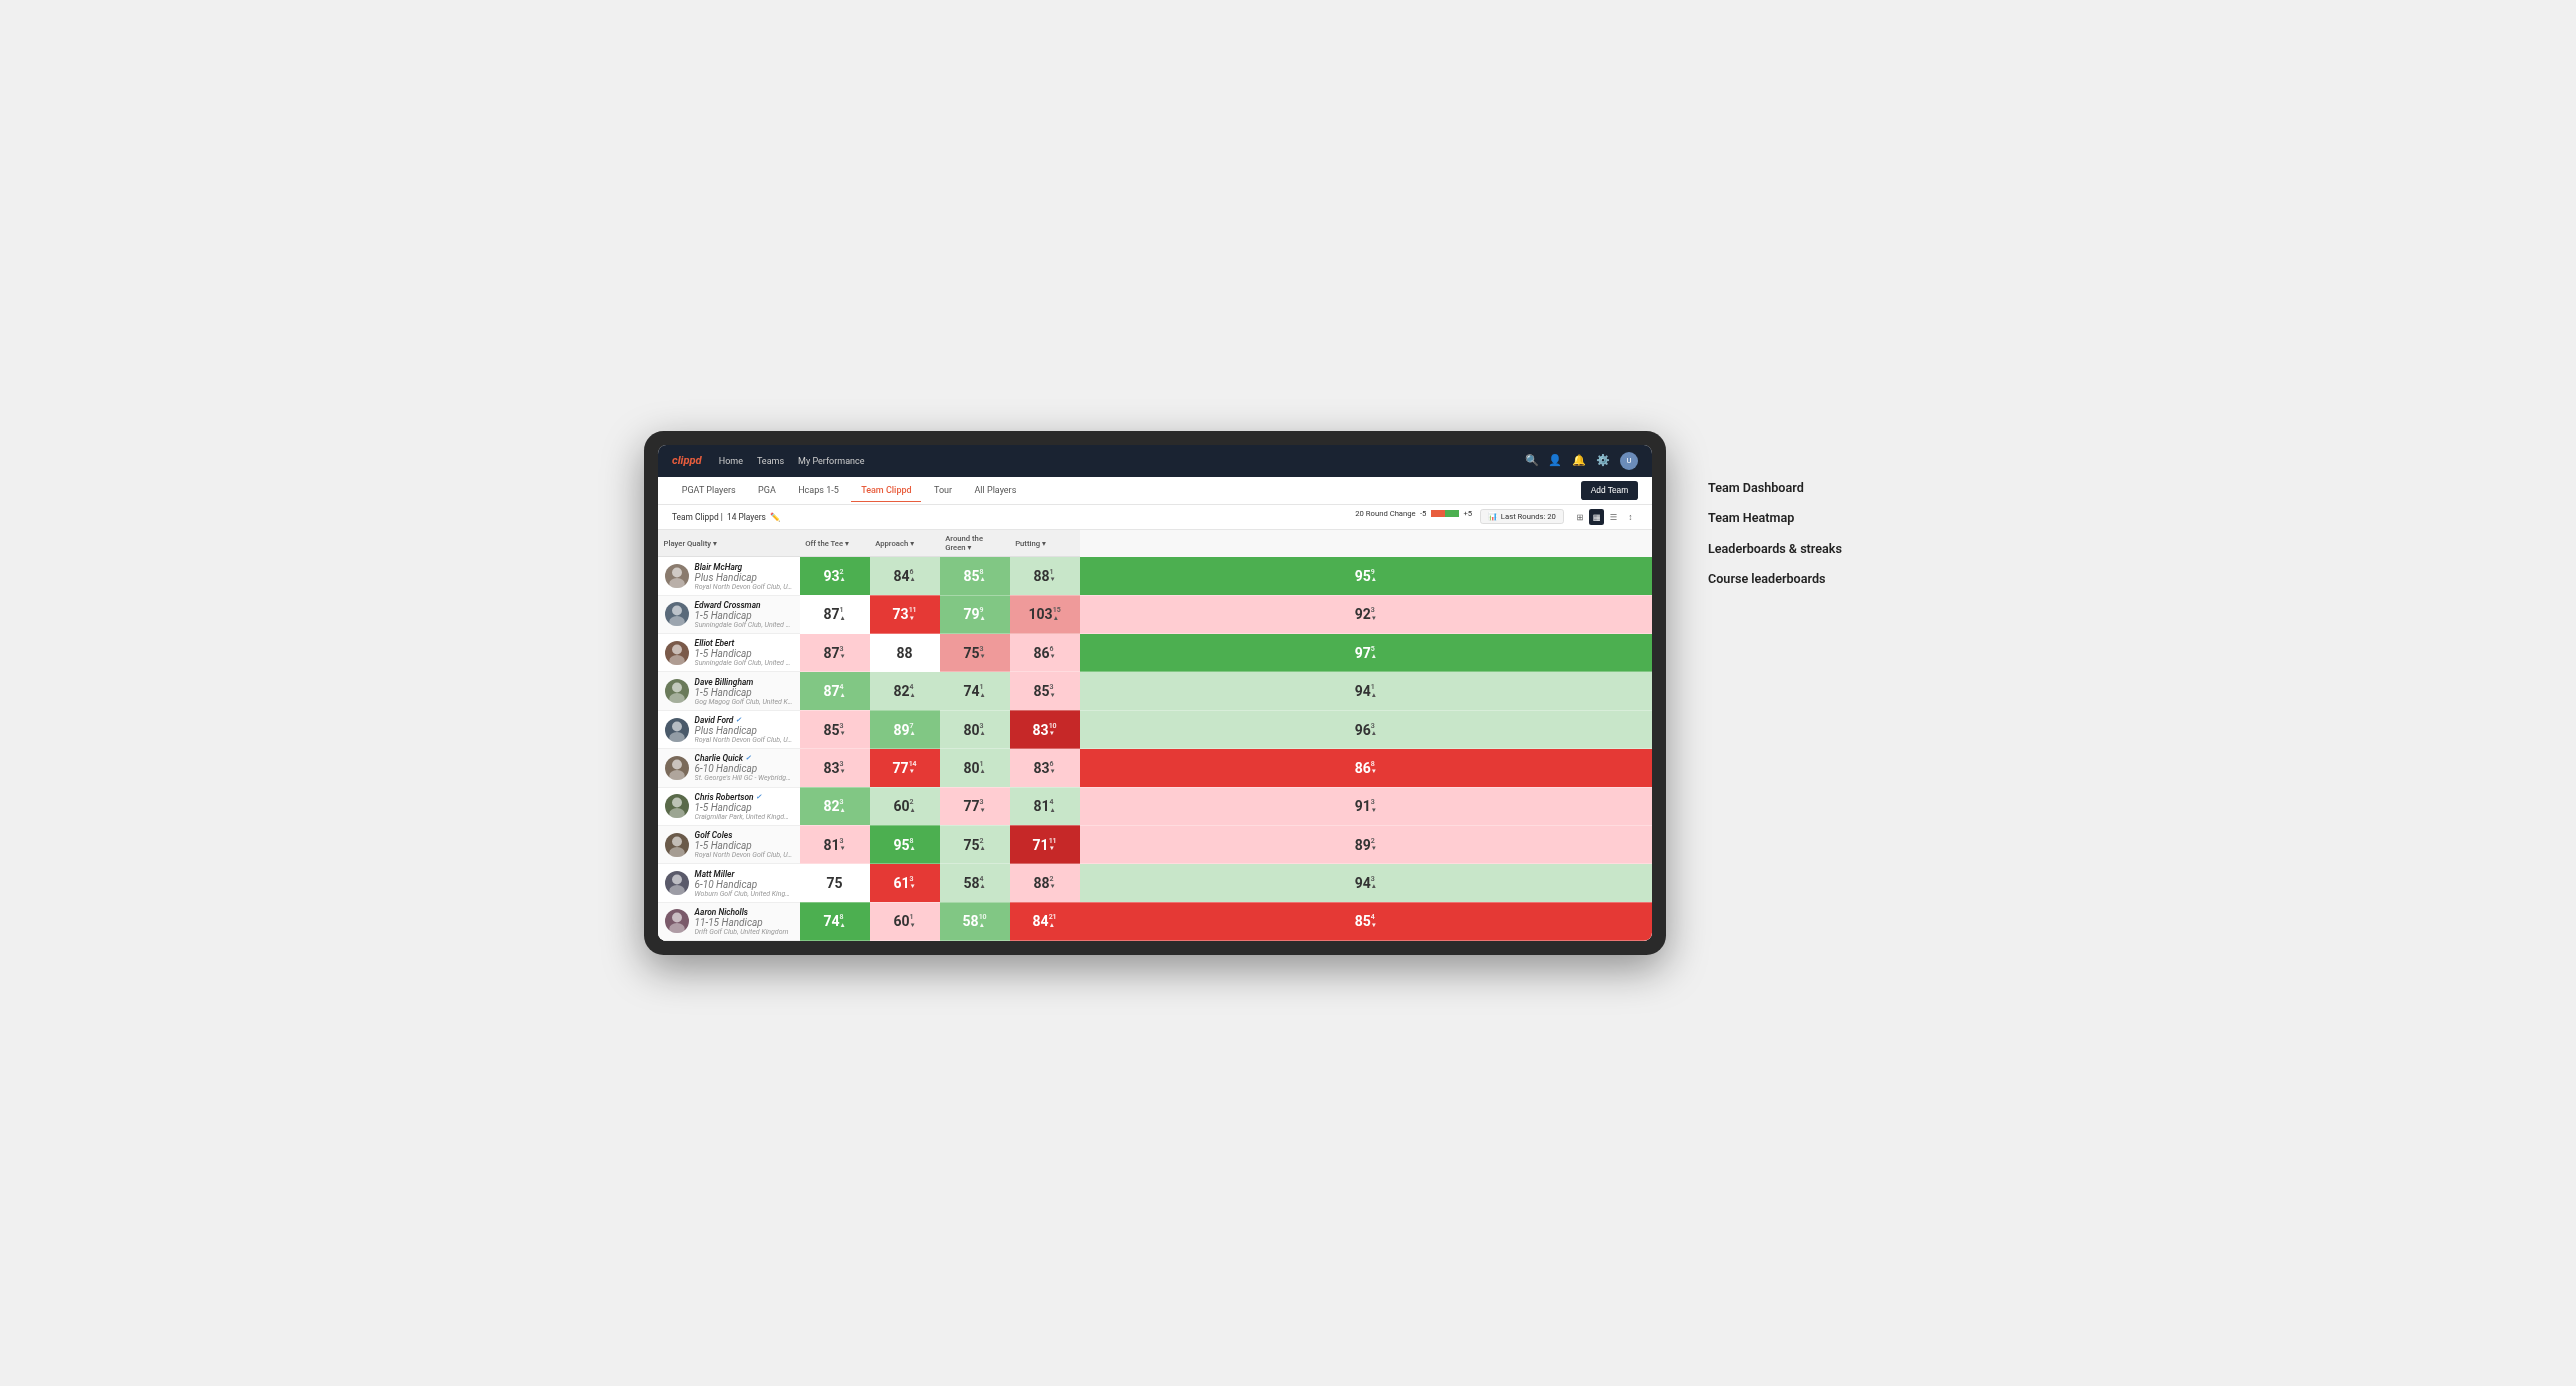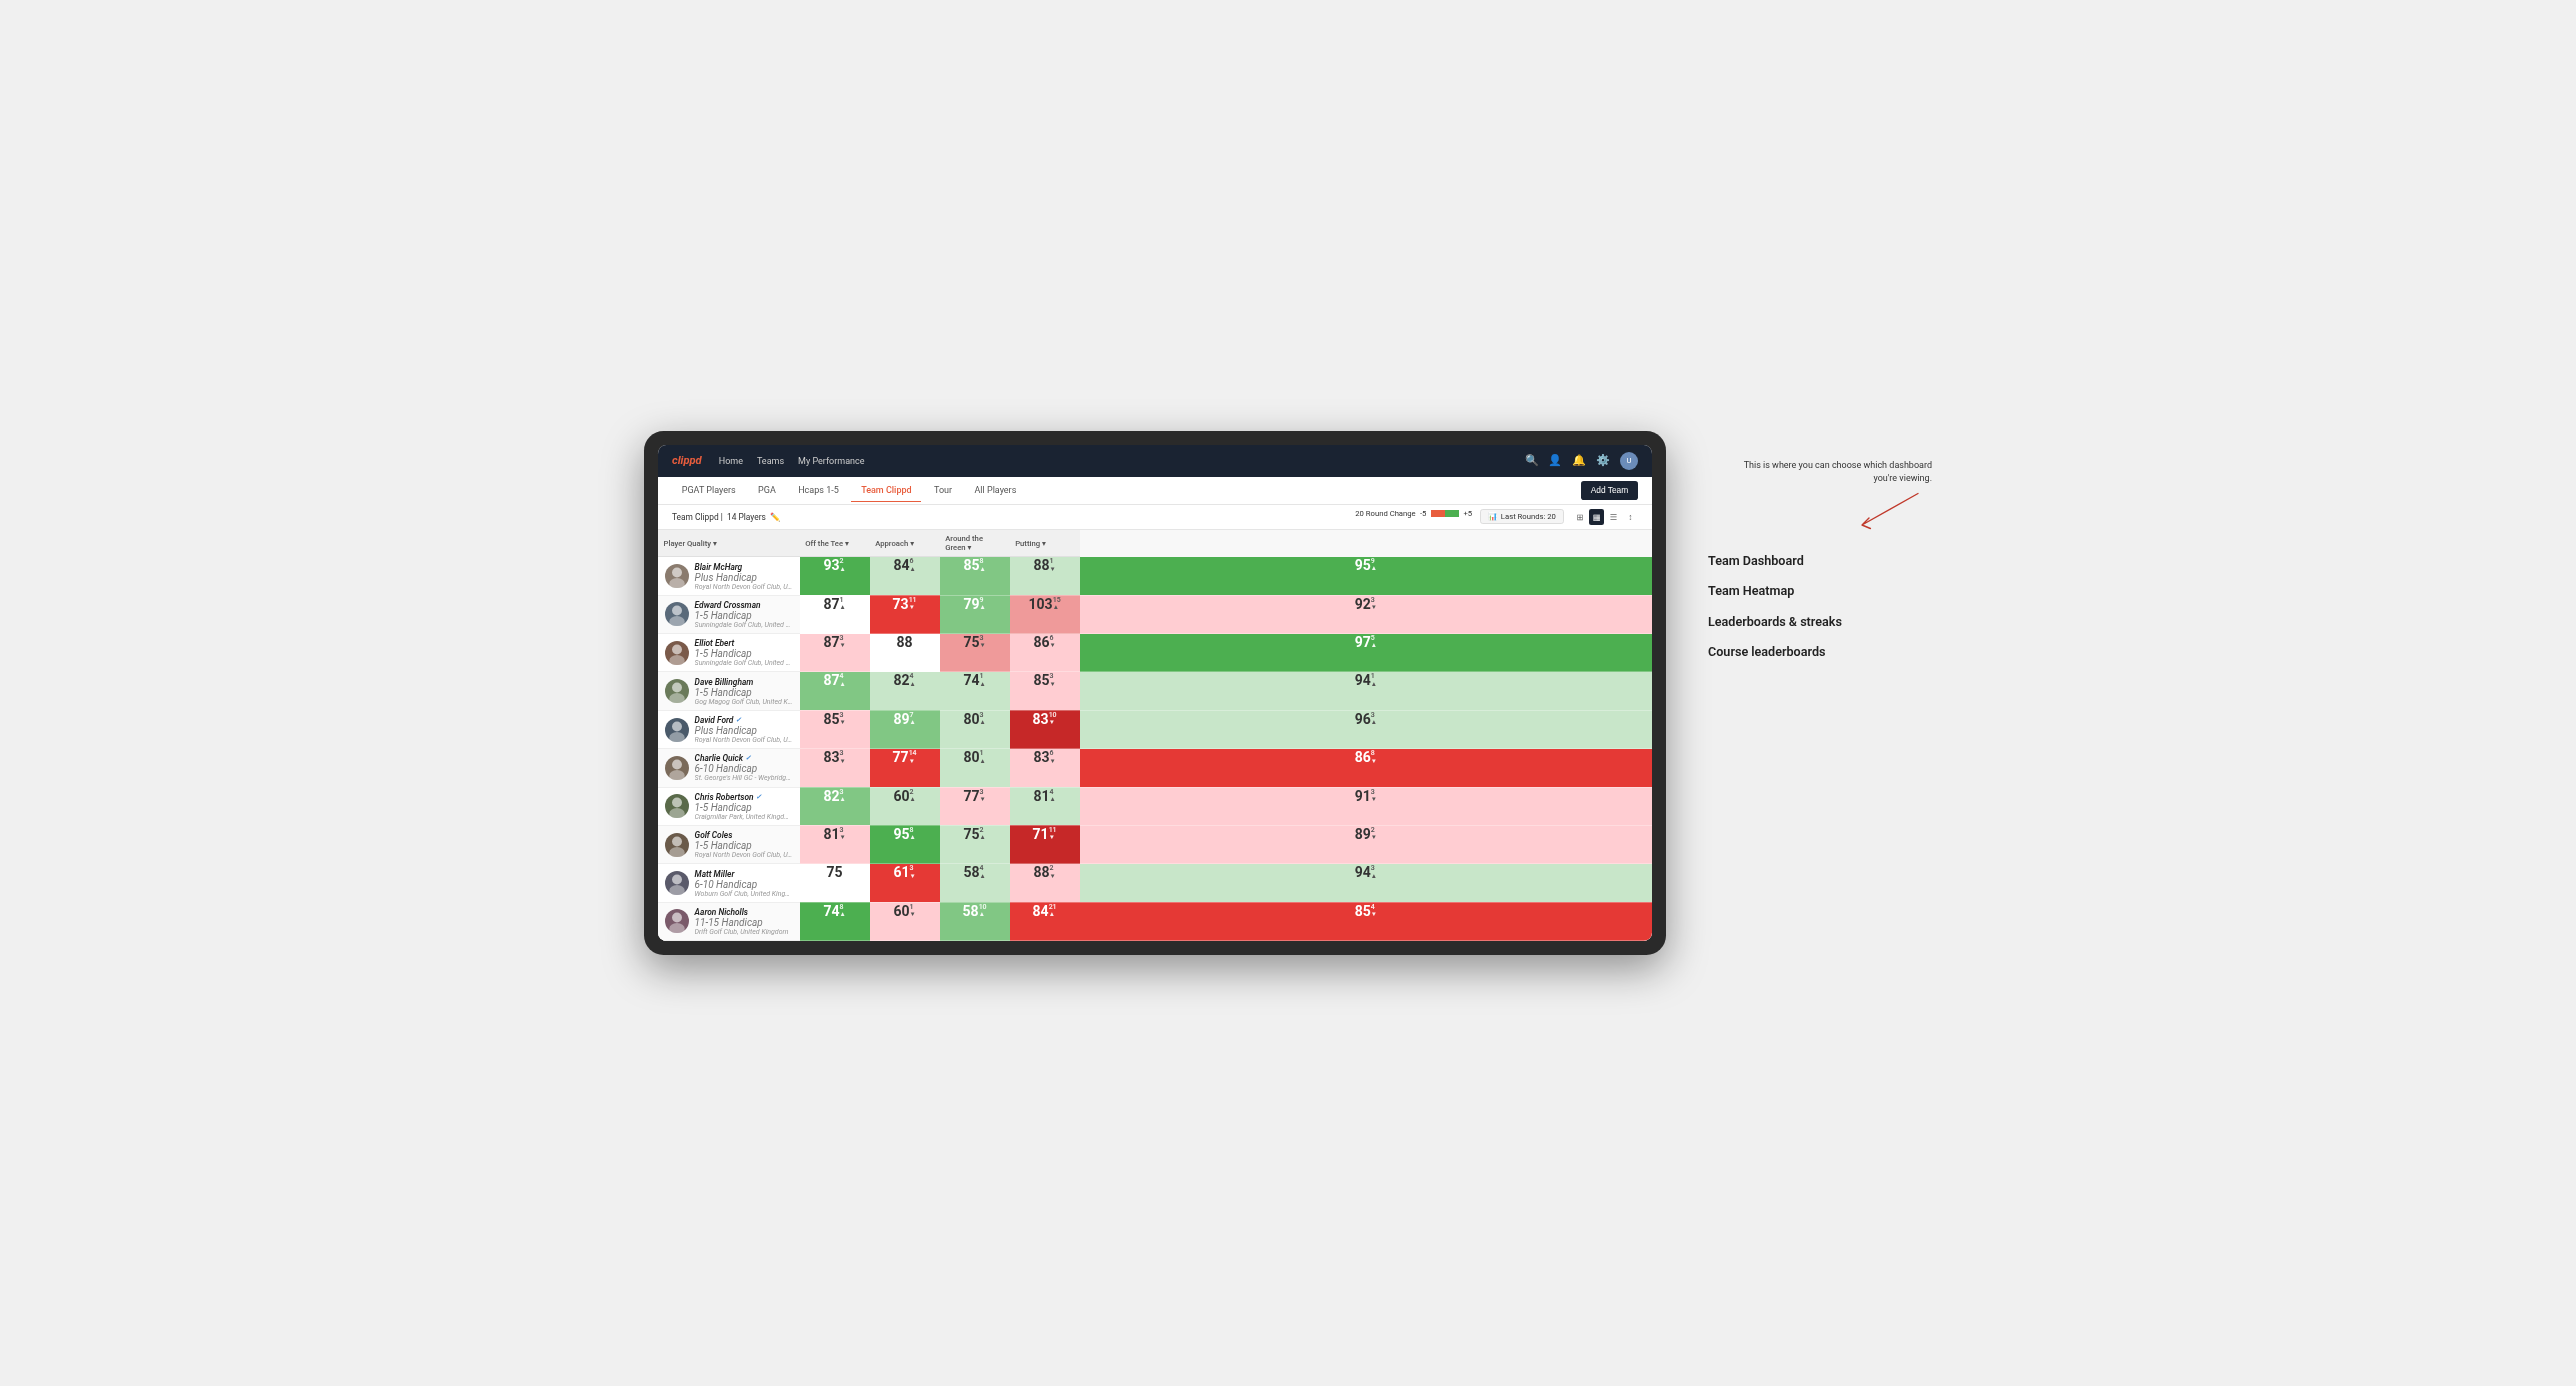--- a/index.html
+++ b/index.html
@@ -309,20 +309,21 @@
 
     .score-cell {
       text-align: center;
       padding: 0;
       border-bottom: 0.7px solid rgba(255,255,255,0.3);
       height: 35px;
     }
 
     .score-content {
       display: flex;
+      align-items: center;
       justify-content: center;
       height: 100%;
       gap: 0;
       padding: 0;
     }
 
     .score-number {
       font-size: 14px;
       font-weight: 700;
       color: #333;
@@ -1074,26 +1075,20 @@
     </td>
               </tr>
             </tbody>
         </table>
       </div>
 
     </div>
   </div>
 
   <div class="annotation-panel">
-    <div class="annotation-arrow">
-      <span>This is where you can choose which dashboard you're viewing.</span>
-      <svg class="arrow-svg" width="84" height="42" viewBox="0 0 120 60">
-        <path d="M100 5 L20 50 L30 40 M20 50 L32 55" stroke="#c0392b" stroke-width="2" fill="none" stroke-linecap="round"></path>
-      </svg>
-    </div>
     <div class="annotation-items">
       <div class="annotation-item">Team Dashboard</div>
       <div class="annotation-item">Team Heatmap</div>
       <div class="annotation-item">Leaderboards &amp; streaks</div>
       <div class="annotation-item">Course leaderboards</div>
     </div>
   </div>
 
 </div>
 

